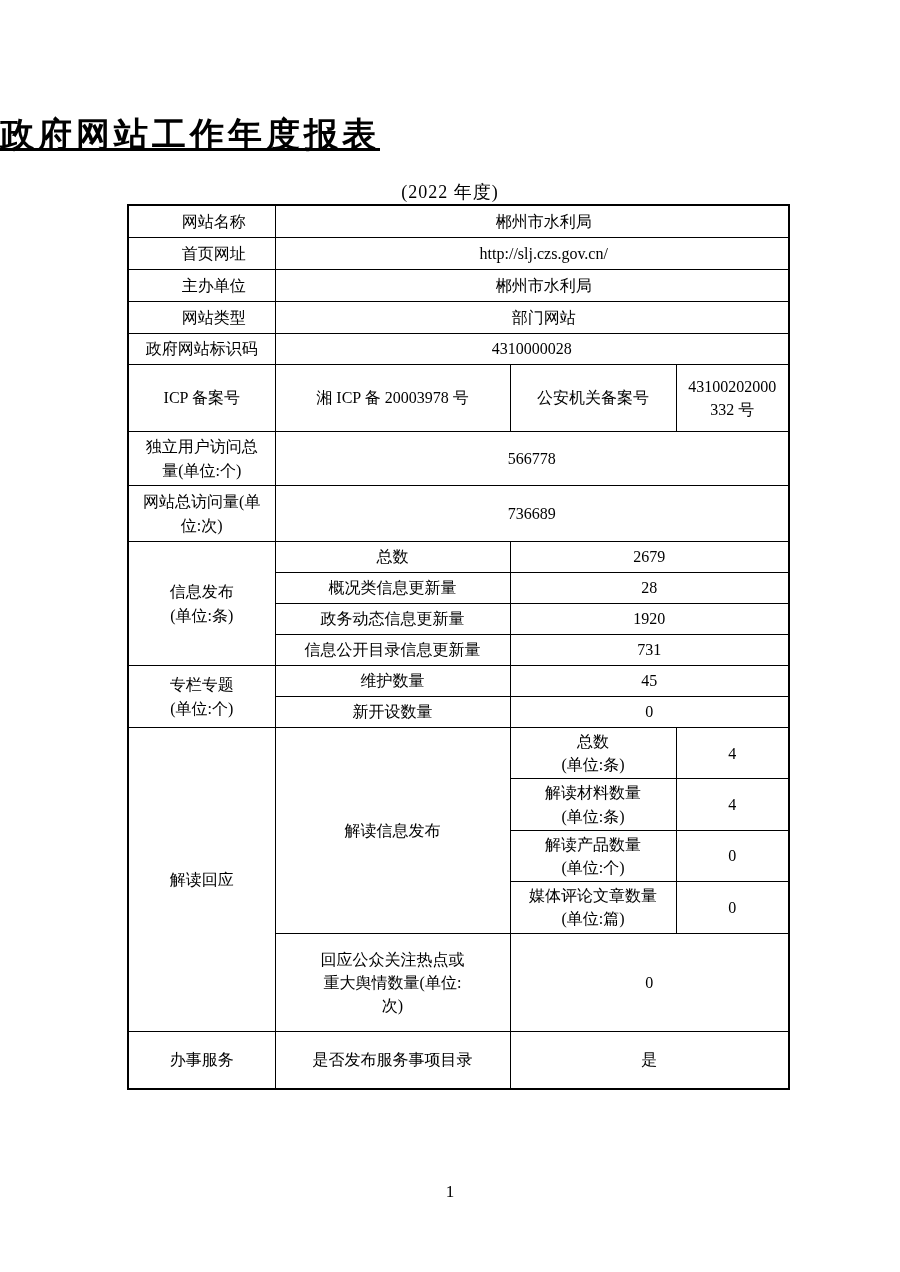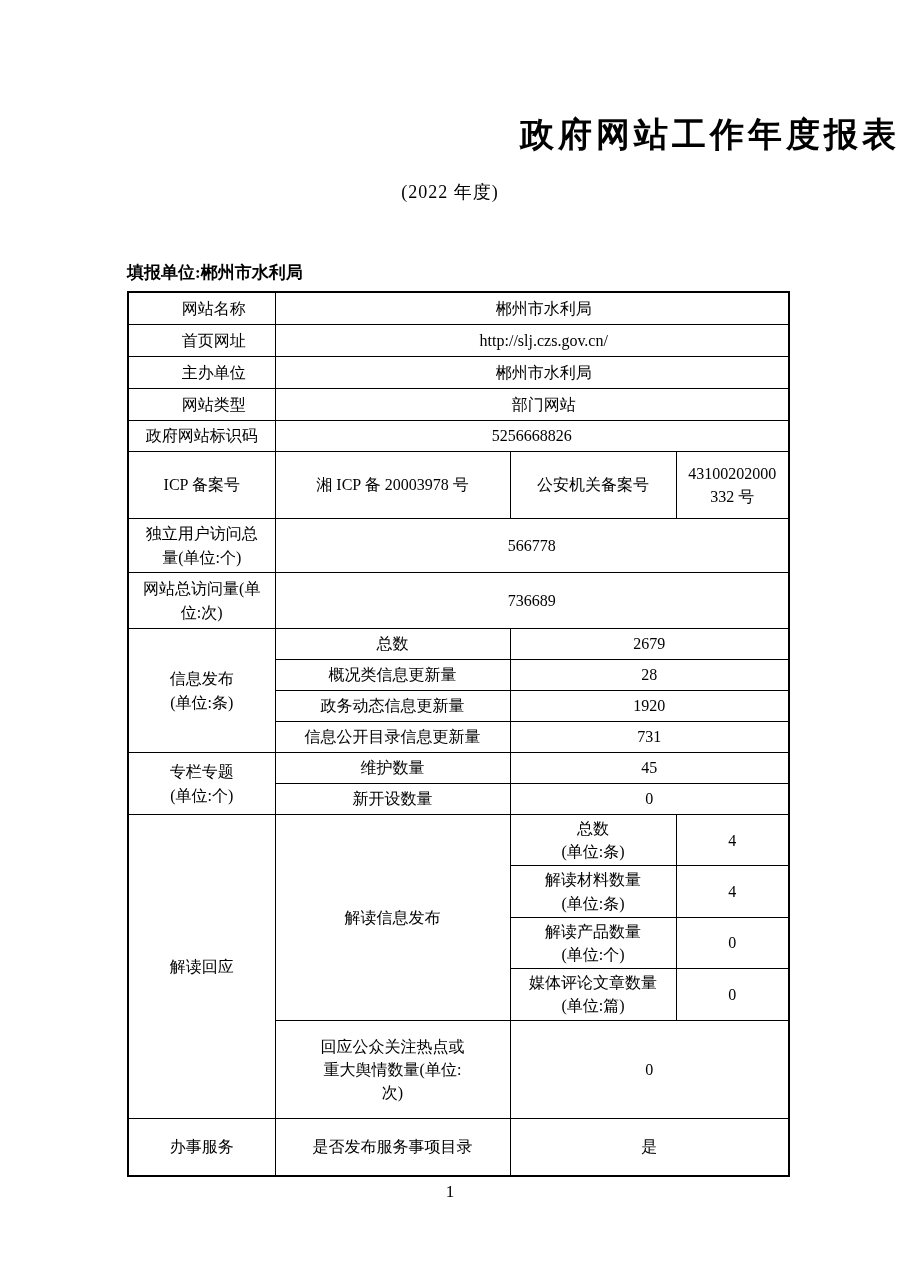--- a/index.html
+++ b/index.html
@@ -3,23 +3,23 @@
 <meta charset="utf-8">
 <style>
   * { margin:0; padding:0; box-sizing:border-box; }
   html,body { background:#fff; }
   .page {
     position:relative; width:900px; height:1272px; background:#ffffff;
     font-family:"Liberation Serif","DejaVu Serif",serif; color:#000;
     overflow:hidden;
   }
   .title {
-    padding-top:112px; text-align:right;
+    padding-top:112px; text-align:left;
     font-family:"Liberation Sans","DejaVu Sans",sans-serif;
-    font-weight:bold; font-size:34px; letter-spacing:4px; line-height:1.3;
+    font-weight:bold; font-size:34px; letter-spacing:4px; line-height:1.3;text-decoration:underline;
   }
   .subtitle {
     margin-top:24px; text-align:center; font-size:18px; letter-spacing:1px;
   }
   .unit-line {
     margin:57px 0 7px 127px; font-weight:bold; font-size:17px;
   }
   table.report {
     margin-left:127px; width:661px; border-collapse:collapse; table-layout:fixed;
     border:2px solid #000;
@@ -41,21 +41,20 @@
     position:absolute; left:0; right:0; top:1182px; text-align:center; font-size:17px;
   }
 </style>
 </head>
 <body>
 
 <div class="page">
 
   <div class="title">政府网站工作年度报表</div>
   <div class="subtitle">(2022 年度)</div>
-  <div class="unit-line">填报单位:郴州市水利局</div>
 
   <table class="report">
     <colgroup>
         <col class="c1">
         <col class="c2">
         <col class="c3">
         <col class="c4">
       </colgroup>
 
     <tbody>
@@ -70,21 +69,21 @@
     <tr class="h32">
       <td>主办单位</td>
       <td colspan="3">郴州市水利局</td>
     </tr>
     <tr class="h32">
       <td>网站类型</td>
       <td colspan="3">部门网站</td>
     </tr>
     <tr class="h31">
       <td>政府网站标识码</td>
-      <td colspan="3">5256668826</td>
+      <td colspan="3">4310000028</td>
     </tr>
 
     <tr class="h50">
       <td>ICP 备案号</td>
       <td>湘 ICP 备 20003978 号</td>
       <td>公安机关备案号</td>
       <td>
             <div class="wrapnum">43100202000332 号</div>
           </td>
     </tr>

